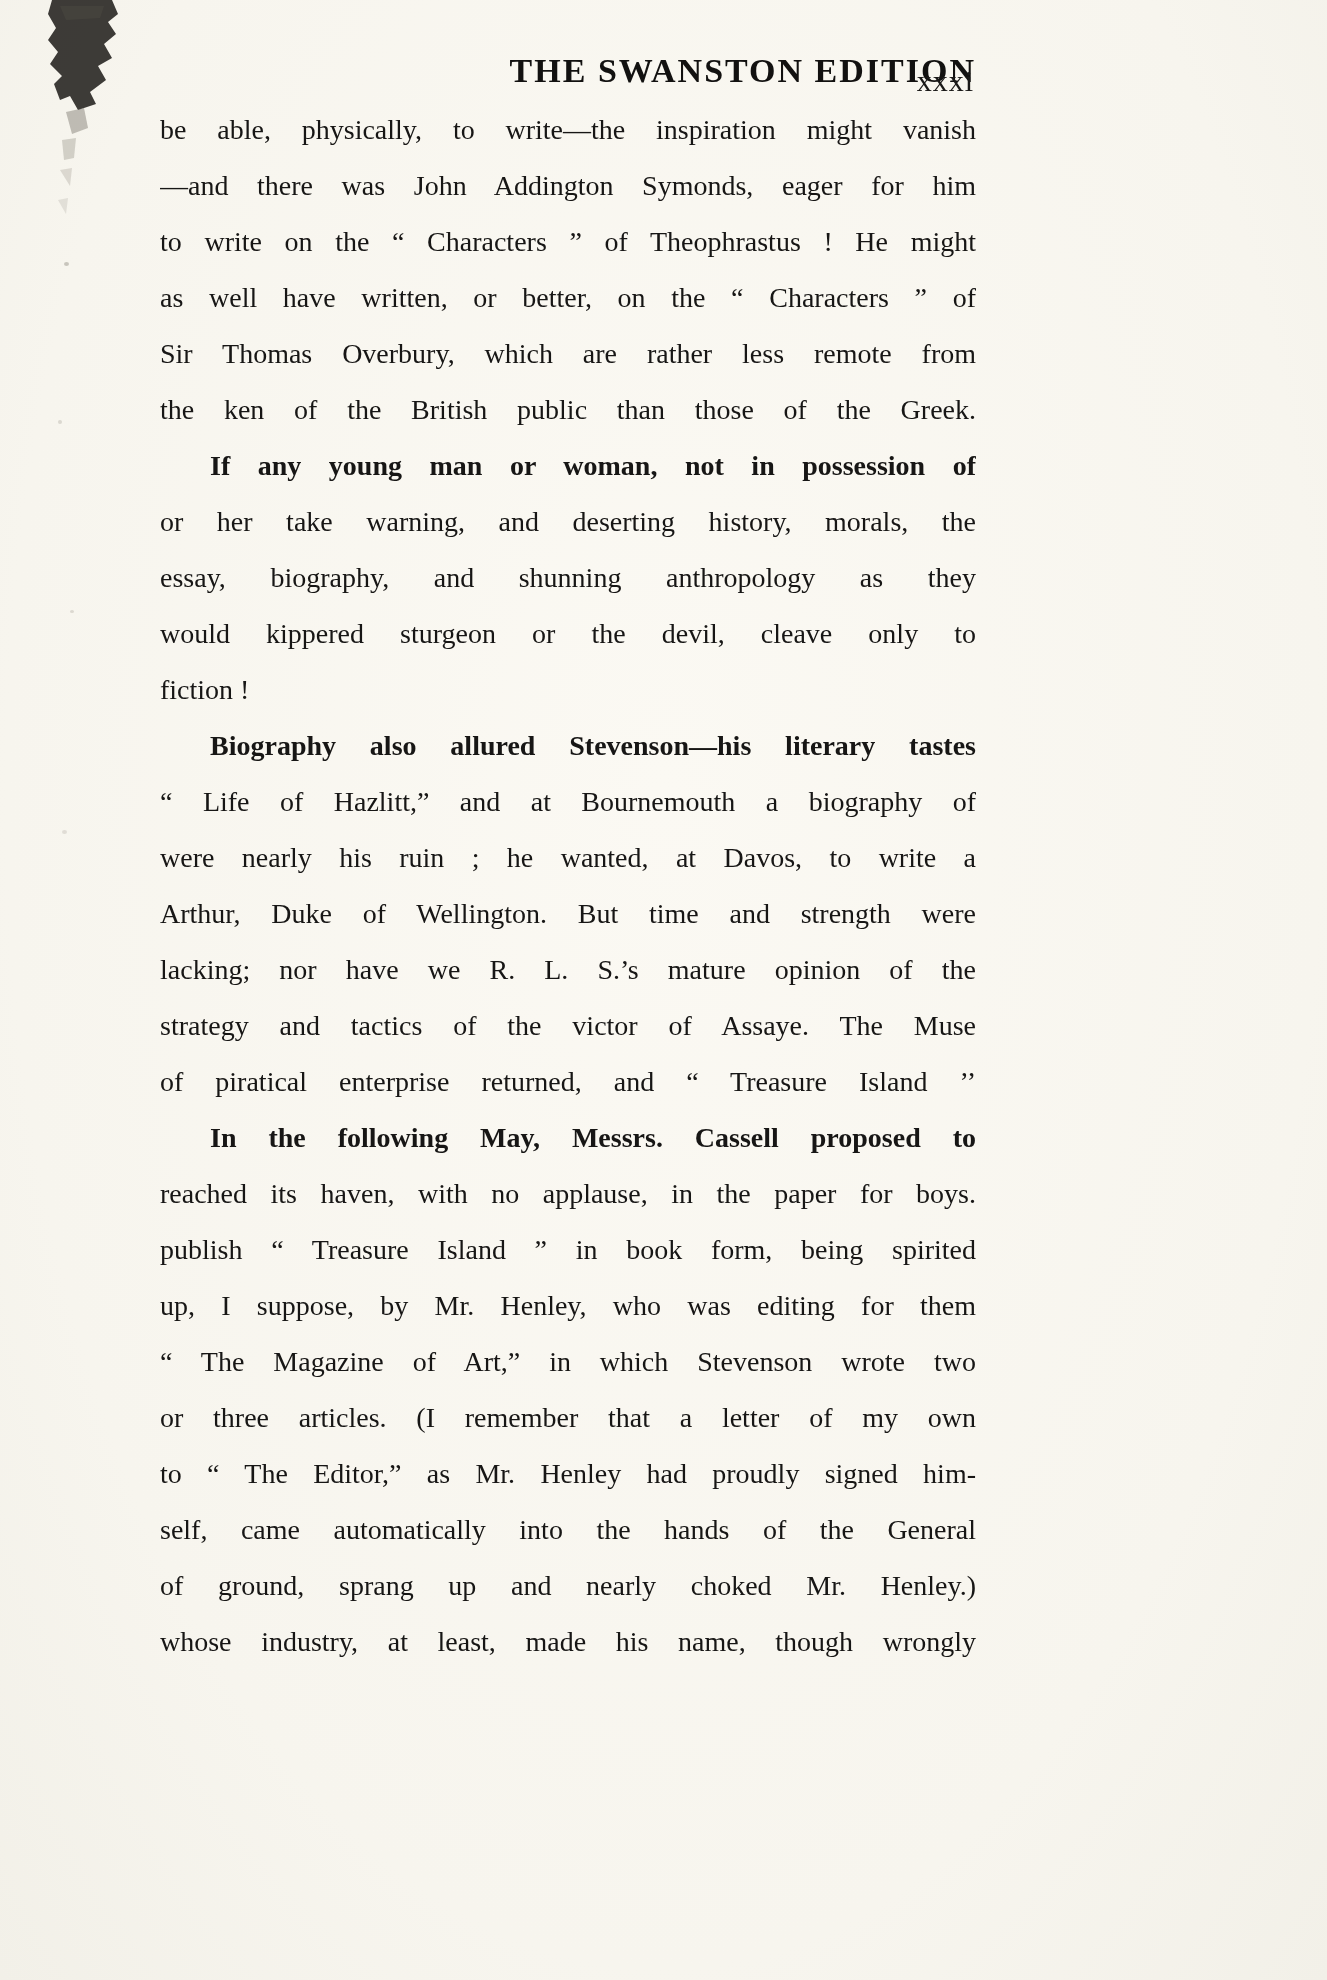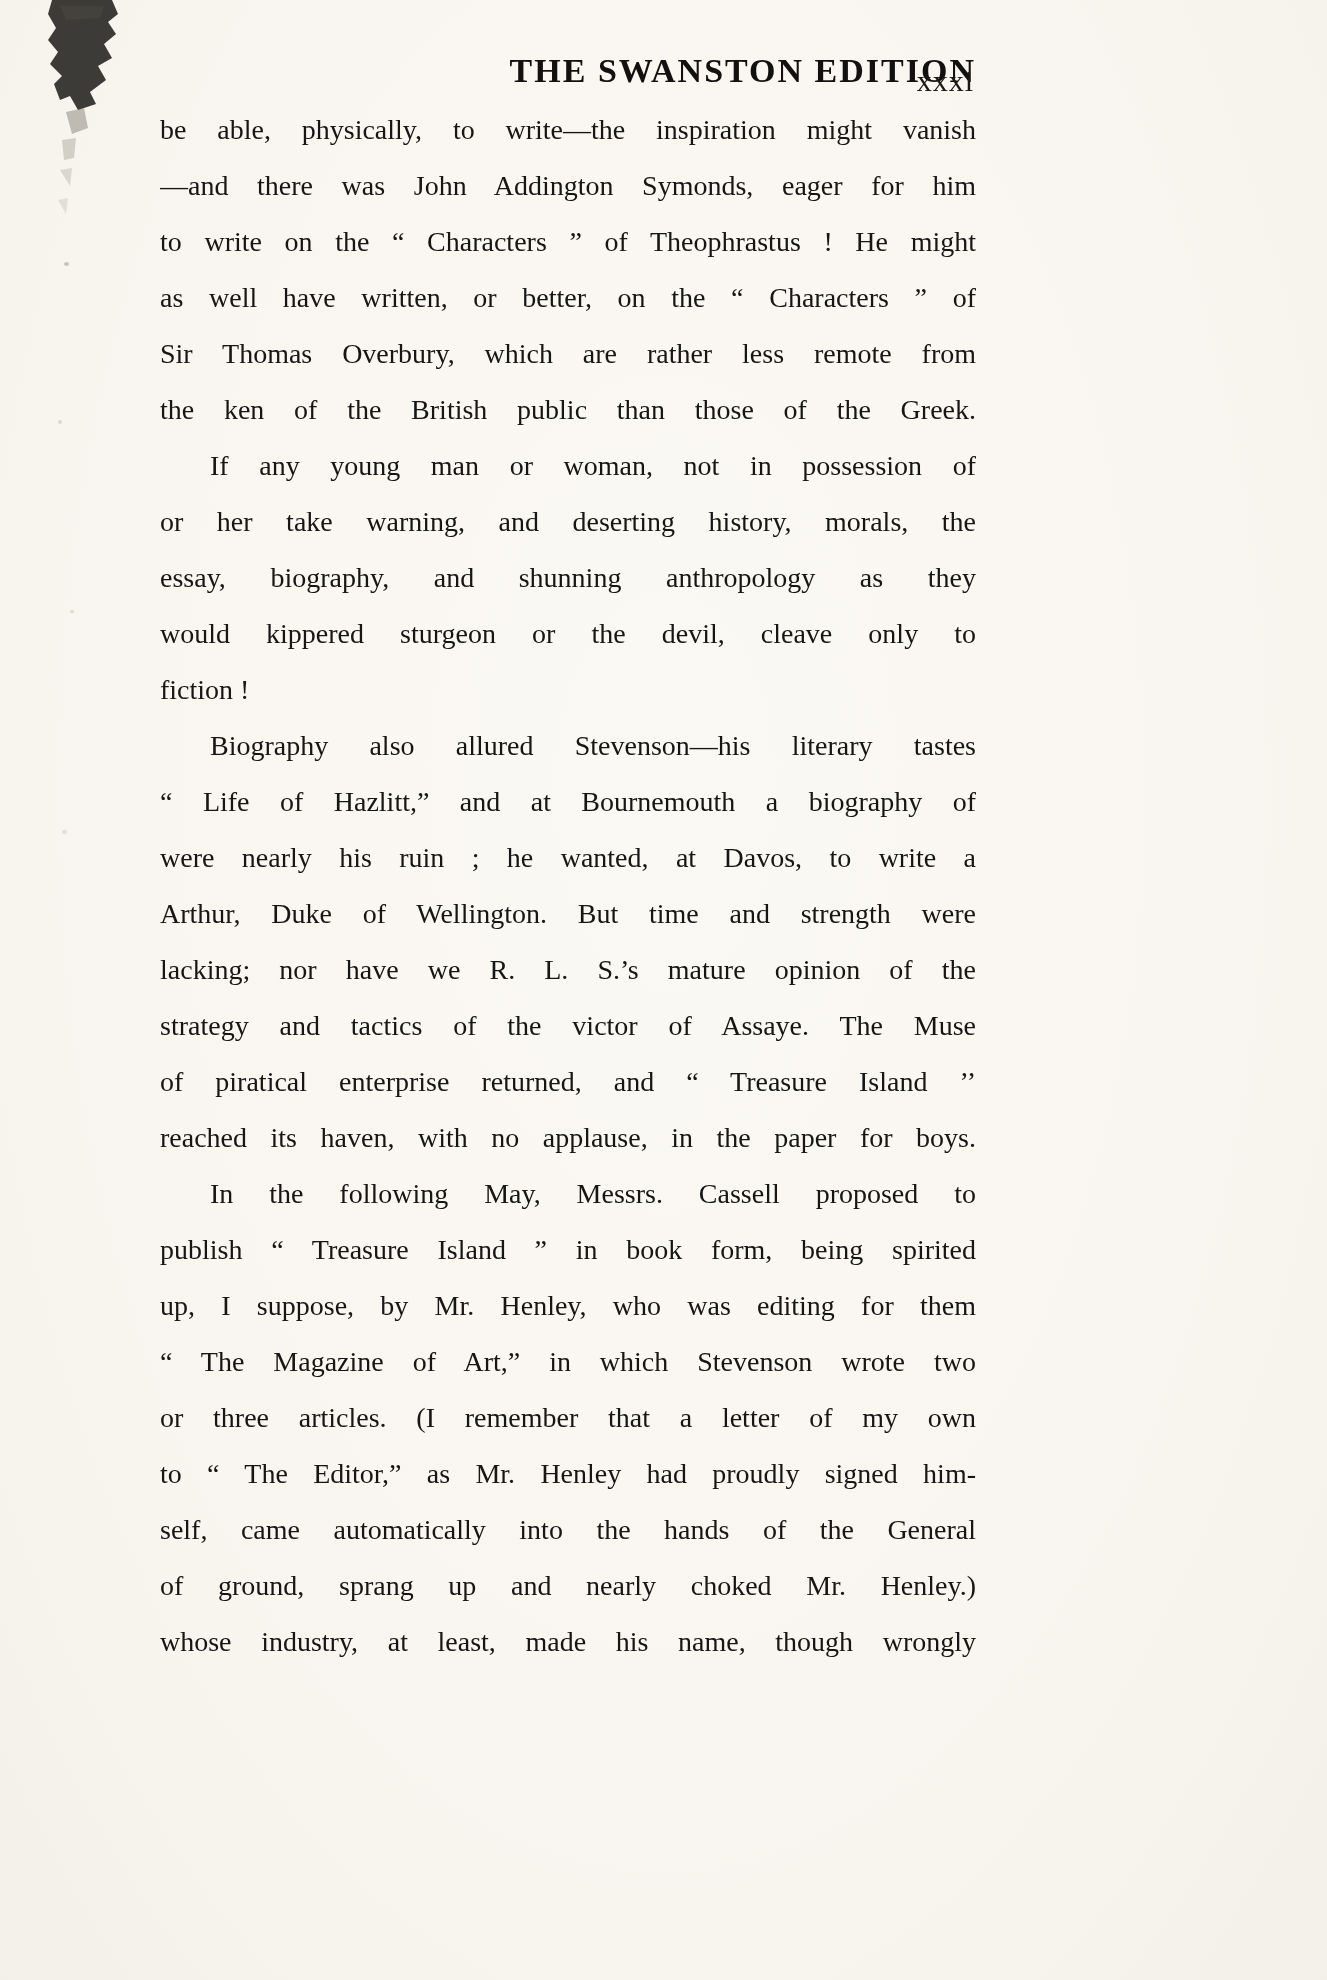--- a/index.html
+++ b/index.html
@@ -59,20 +59,21 @@
   }
   .line {
     height: 56px;
     text-align: justify;
     text-align-last: justify;
     overflow: hidden;
     margin-left: 20px;
   }
   .line.first-indent {
     text-indent: 50px;
+    font-weight: bold;
   }
   .line.last-left {
     text-align: center;
     text-align-last: left;
   }
 
   
   .artifact {
     position: absolute;
     left: 0;
@@ -124,22 +125,22 @@
       <div class="line">essay, biography, and shunning anthropology as they</div>
       <div class="line">would kippered sturgeon or the devil, cleave only to</div>
       <div class="line last-left">fiction !</div>
       <div class="line first-indent">Biography also allured Stevenson—his literary tastes</div>
       <div class="line">“ Life of Hazlitt,” and at Bournemouth a biography of</div>
       <div class="line">were nearly his ruin ; he wanted, at Davos, to write a</div>
       <div class="line">Arthur, Duke of Wellington.  But time and strength were</div>
       <div class="line">lacking; nor have we R. L. S.’s mature opinion of the</div>
       <div class="line">strategy and tactics of the victor of Assaye.  The Muse</div>
       <div class="line">of piratical enterprise returned, and “ Treasure Island ’’</div>
+      <div class="line first-indent">In the following May, Messrs. Cassell proposed to</div>
       <div class="line">reached its haven, with no applause, in the paper for boys.</div>
-      <div class="line first-indent">In the following May, Messrs. Cassell proposed to</div>
       <div class="line">publish “ Treasure Island ” in book form, being spirited</div>
       <div class="line">up, I suppose, by Mr. Henley, who was editing for them</div>
       <div class="line">“ The Magazine of Art,” in which Stevenson wrote two</div>
       <div class="line">or three articles.  (I remember that a letter of my own</div>
       <div class="line">to “ The Editor,” as Mr. Henley had proudly signed him-</div>
       <div class="line">self, came automatically into the hands of the General</div>
       <div class="line">of ground, sprang up and nearly choked Mr. Henley.)</div>
       <div class="line">whose industry, at least, made his name, though wrongly</div>
     </div>
 

